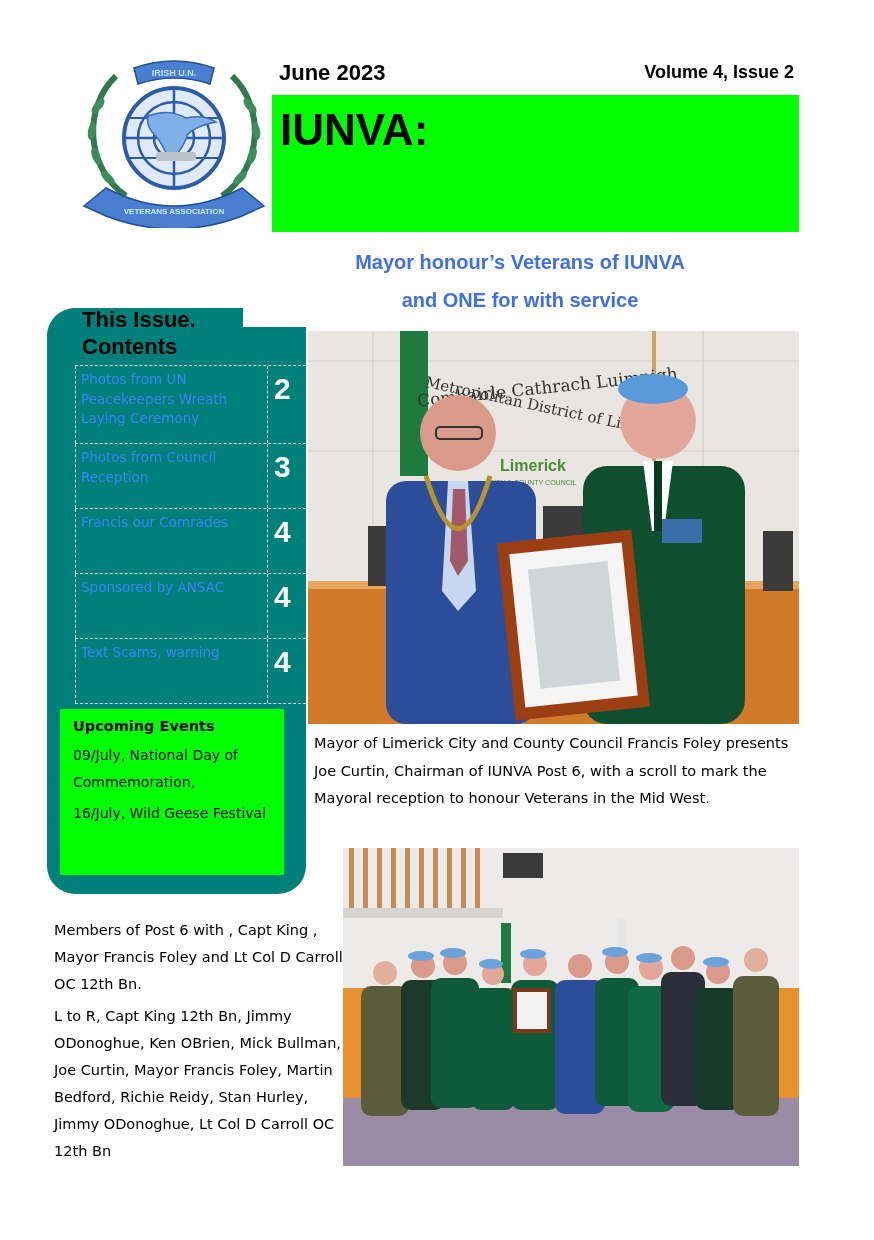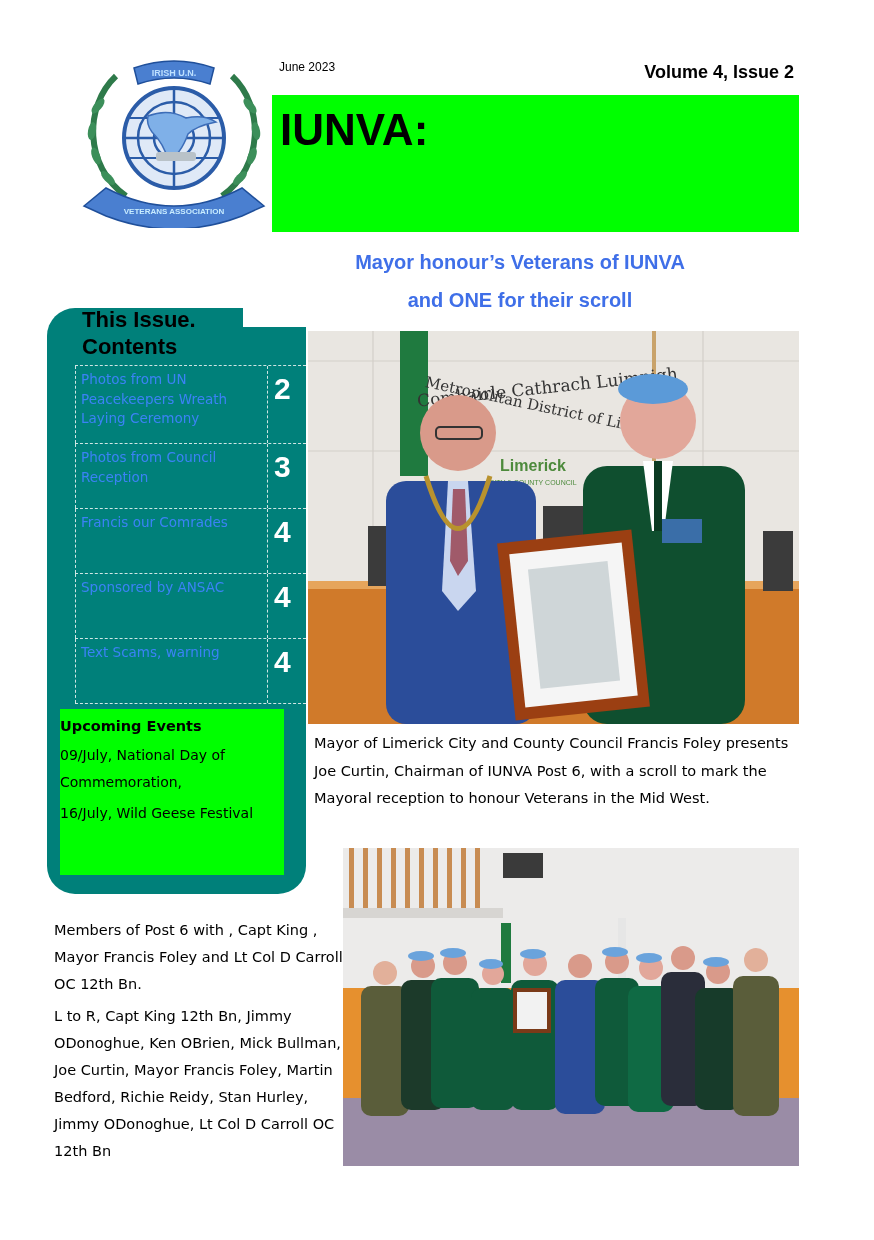--- a/index.html
+++ b/index.html
@@ -3,42 +3,42 @@
 <meta charset="utf-8">
 <style>
   html, body { margin:0; padding:0; background:#ffffff; }
   body { width:874px; height:1240px; position:relative; overflow:hidden; font-family:"Liberation Sans", sans-serif; color:#000; }
   .abs { position:absolute; }
 
   
   .logo { left:76px; top:56px; width:196px; height:172px; }
 
   
-  .issue-date { left:279px; top:60px; font-size:12px; font-weight:normal; }
+  .issue-date { left:279px; top:60px; font-size:22px; font-weight:bold; }
   .issue-volume { right:80px; top:62px; font-size:18px; font-weight:bold; }
 
   .title-box { left:272px; top:95px; width:527px; height:137px; background:#00ff00; }
   .title-line1 { position:absolute; left:8px; top:10px; font-size:44px; font-weight:bold; line-height:50px; }
   .title-line2 { position:absolute; left:8px; top:64px; font-size:41px; font-weight:bold; line-height:50px; }
 
   .headline { left:240px; top:243px; width:560px; text-align:center; font-size:20px; font-weight:bold; color:#3f6fe8; line-height:38px; }
 
   
   .panel { left:47px; top:308px; width:259px; height:586px; background:#00807a; border-radius:28px 0 28px 28px; }
   .panel-notch { left:243px; top:308px; width:63px; height:19px; background:#ffffff; }
   .toc-heading { left:82px; top:306px; font-size:22px; font-weight:bold; line-height:27px; color:#000; }
 
   .toc { left:75px; top:365px; width:231px; }
   .toc-row { display:flex; height:64px; border-top:1px dashed #cfe6e4; }
   .toc-row:last-child { border-bottom:1px dashed #cfe6e4; }
   .toc-row:first-child { height:77px; }
   .toc-label { width:193px; border-left:1px dashed #cfe6e4; border-right:1px dashed #cfe6e4; padding:4px 0 0 5px; box-sizing:border-box; color:#3b82f6; font-family:"DejaVu Sans", sans-serif; font-size:13.5px; line-height:19.5px; }
   .toc-page { flex:1; color:#fff; font-size:30px; font-weight:bold; padding:6px 0 0 6px; }
 
-  .events { left:60px; top:709px; width:224px; height:166px; background:#00ff00; padding:9px 0; box-sizing:border-box; font-family:"DejaVu Sans", sans-serif; }
+  .events { left:60px; top:709px; width:224px; height:166px; background:#00ff00; padding:9px 13px; box-sizing:border-box; font-family:"DejaVu Sans", sans-serif; }
   .events-title { font-weight:bold; font-size:14.5px; margin-bottom:8px; }
   .events-item { font-size:14px; line-height:27px; margin-bottom:4px; }
 
   
   .photo1 { left:308px; top:331px; width:491px; height:393px; overflow:hidden; }
   .photo2 { left:343px; top:848px; width:456px; height:318px; overflow:hidden; }
 
   .caption1 { left:314px; top:730px; width:490px; font-family:"DejaVu Sans", sans-serif; font-size:14.5px; line-height:27.5px; }
   .caption2 { left:54px; top:917px; width:290px; font-family:"DejaVu Sans", sans-serif; font-size:14.5px; line-height:27px; }
   .caption2 p { margin:0 0 5px 0; }
@@ -85,21 +85,21 @@
 
 <div class="abs issue-date">June 2023</div>
 <div class="abs issue-volume">Volume 4, Issue 2</div>
 
 <div class="abs title-box">
   <div class="title-line1">IUNVA:</div>
 </div>
 
 <div class="abs headline">
   <div>Mayor honour’s Veterans of IUNVA</div>
-  <div>and ONE for their scroll</div>
+  <div>and ONE for with service</div>
 </div>
 
 <div class="abs panel"></div>
 <div class="abs panel-notch"></div>
 <div class="abs toc-heading">
   <div>This Issue.</div>
   <div>Contents</div>
 </div>
 
 <div class="abs toc">

